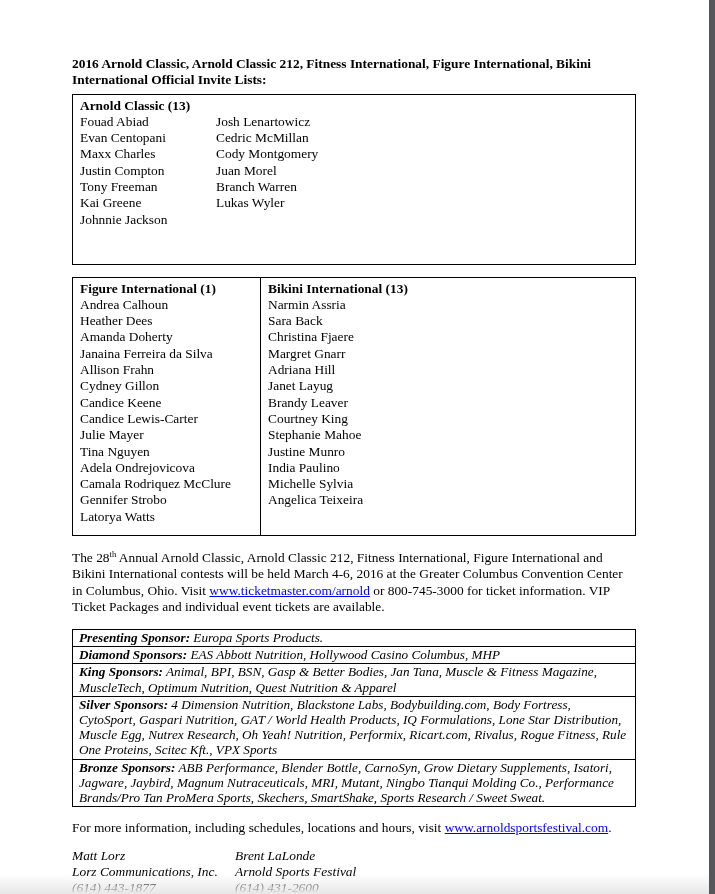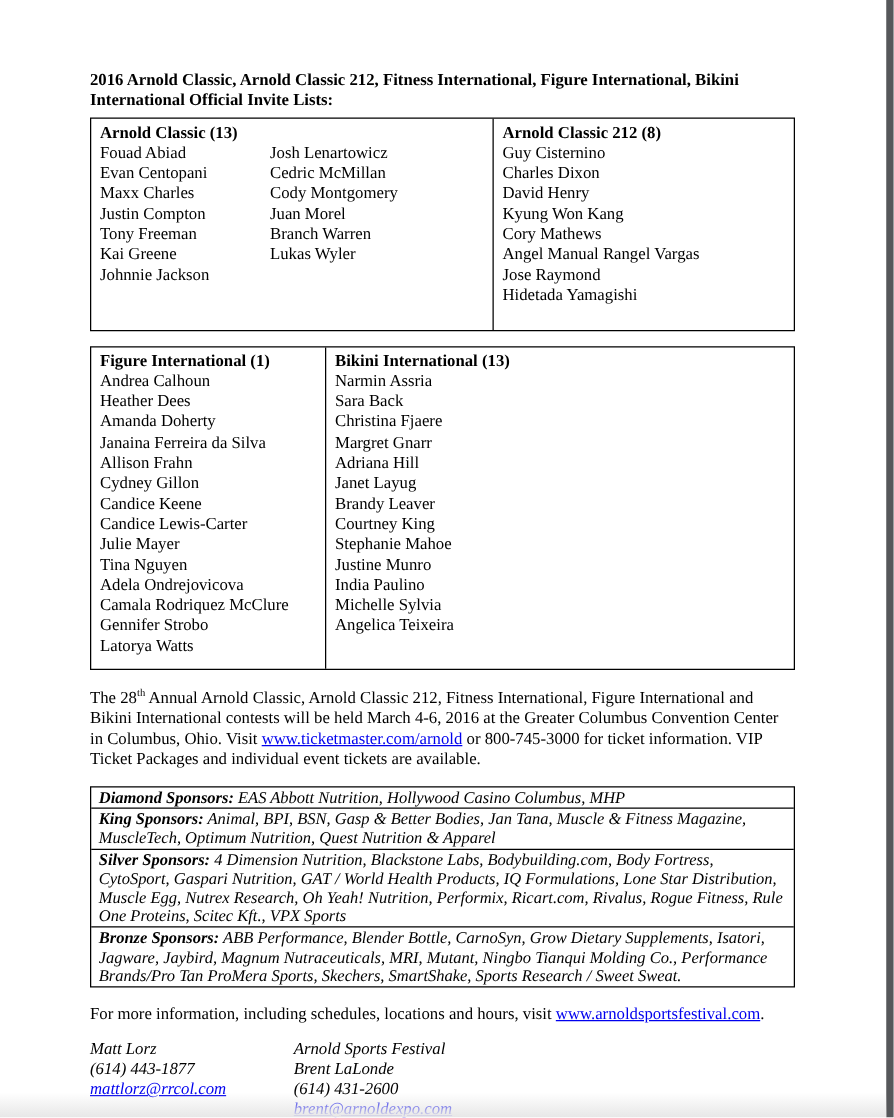--- a/index.html
+++ b/index.html
@@ -103,31 +103,20 @@
 Kai Greene
 Johnnie Jackson</div>
         <div class="name-list col-b">Josh Lenartowicz
 Cedric McMillan
 Cody Montgomery
 Juan Morel
 Branch Warren
 Lukas Wyler</div>
       </div>
     </div>
-    <div class="cell cell-212">
-      <div class="cell-header">Arnold Classic 212 (8)</div>
-      <div class="name-list">Guy Cisternino
-Charles Dixon
-David Henry
-Kyung Won Kang
-Cory Mathews
-Angel Manual Rangel Vargas
-Jose Raymond
-Hidetada Yamagishi</div>
-    </div>
   </div>
 
   <div class="invite-table table-two">
     <div class="cell cell-figure">
       <div class="cell-header">Figure International (1)</div>
       <div class="name-list">Andrea Calhoun
 Heather Dees
 Amanda Doherty
 Janaina Ferreira da Silva
 Allison Frahn
@@ -155,37 +144,39 @@
 Justine Munro
 India Paulino
 Michelle Sylvia
 Angelica Teixeira</div>
     </div>
   </div>
 
   <p class="body-para"><span>The 28</span><sup>th</sup><span> Annual Arnold Classic, Arnold Classic 212, Fitness International, Figure International and Bikini International contests will be held March 4-6, 2016 at the Greater Columbus Convention Center in Columbus, Ohio. Visit </span><a class="link">www.ticketmaster.com/arnold</a><span> or 800-745-3000 for ticket information.  VIP Ticket Packages and individual event tickets are available.</span></p>
 
   <div class="sponsor-table">
+    <div class="sponsor-row"><span class="sponsor-label">Presenting Sponsor:</span><span> Europa Sports Products.</span></div>
     <div class="sponsor-row"><span class="sponsor-label">Diamond Sponsors:</span><span> EAS Abbott Nutrition, Hollywood Casino Columbus, MHP</span></div>
     <div class="sponsor-row"><span class="sponsor-label">King Sponsors:</span><span> Animal, BPI, BSN, Gasp &amp; Better Bodies, Jan Tana, Muscle &amp; Fitness Magazine, MuscleTech, Optimum Nutrition, Quest Nutrition &amp; Apparel</span></div>
     <div class="sponsor-row"><span class="sponsor-label">Silver Sponsors:</span><span> 4 Dimension Nutrition, Blackstone Labs, Bodybuilding.com, Body Fortress, CytoSport, Gaspari Nutrition, GAT / World Health Products, IQ Formulations, Lone Star Distribution, Muscle Egg, Nutrex Research, Oh Yeah! Nutrition, Performix, Ricart.com, Rivalus, Rogue Fitness, Rule One Proteins, Scitec Kft., VPX Sports</span></div>
     <div class="sponsor-row"><span class="sponsor-label">Bronze Sponsors:</span><span> ABB Performance, Blender Bottle, CarnoSyn, Grow Dietary Supplements, Isatori, Jagware, Jaybird, Magnum Nutraceuticals, MRI, Mutant, Ningbo Tianqui Molding Co., Performance Brands/Pro Tan ProMera Sports, Skechers, SmartShake, Sports Research / Sweet Sweat.</span></div>
   </div>
 
   <p class="info-line"><span>For more information, including schedules, locations and hours, visit </span><a class="link">www.arnoldsportsfestival.com</a><span>.</span></p>
 
   <div class="media-contacts">
     <div class="mc-card">
       <div>Matt Lorz</div>
+      <div>Lorz Communications, Inc.</div>
       <div>(614) 443-1877</div>
       <div><a class="link">mattlorz@rrcol.com</a></div>
     </div>
     <div class="mc-card">
+      <div>Brent LaLonde</div>
       <div>Arnold Sports Festival</div>
-      <div>Brent LaLonde</div>
       <div>(614) 431-2600</div>
       <div><a class="link">brent@arnoldexpo.com</a></div>
     </div>
   </div>
 
 </div>
 
 <div class="right-strip"></div>
 <div class="bottom-fade"></div>
 

